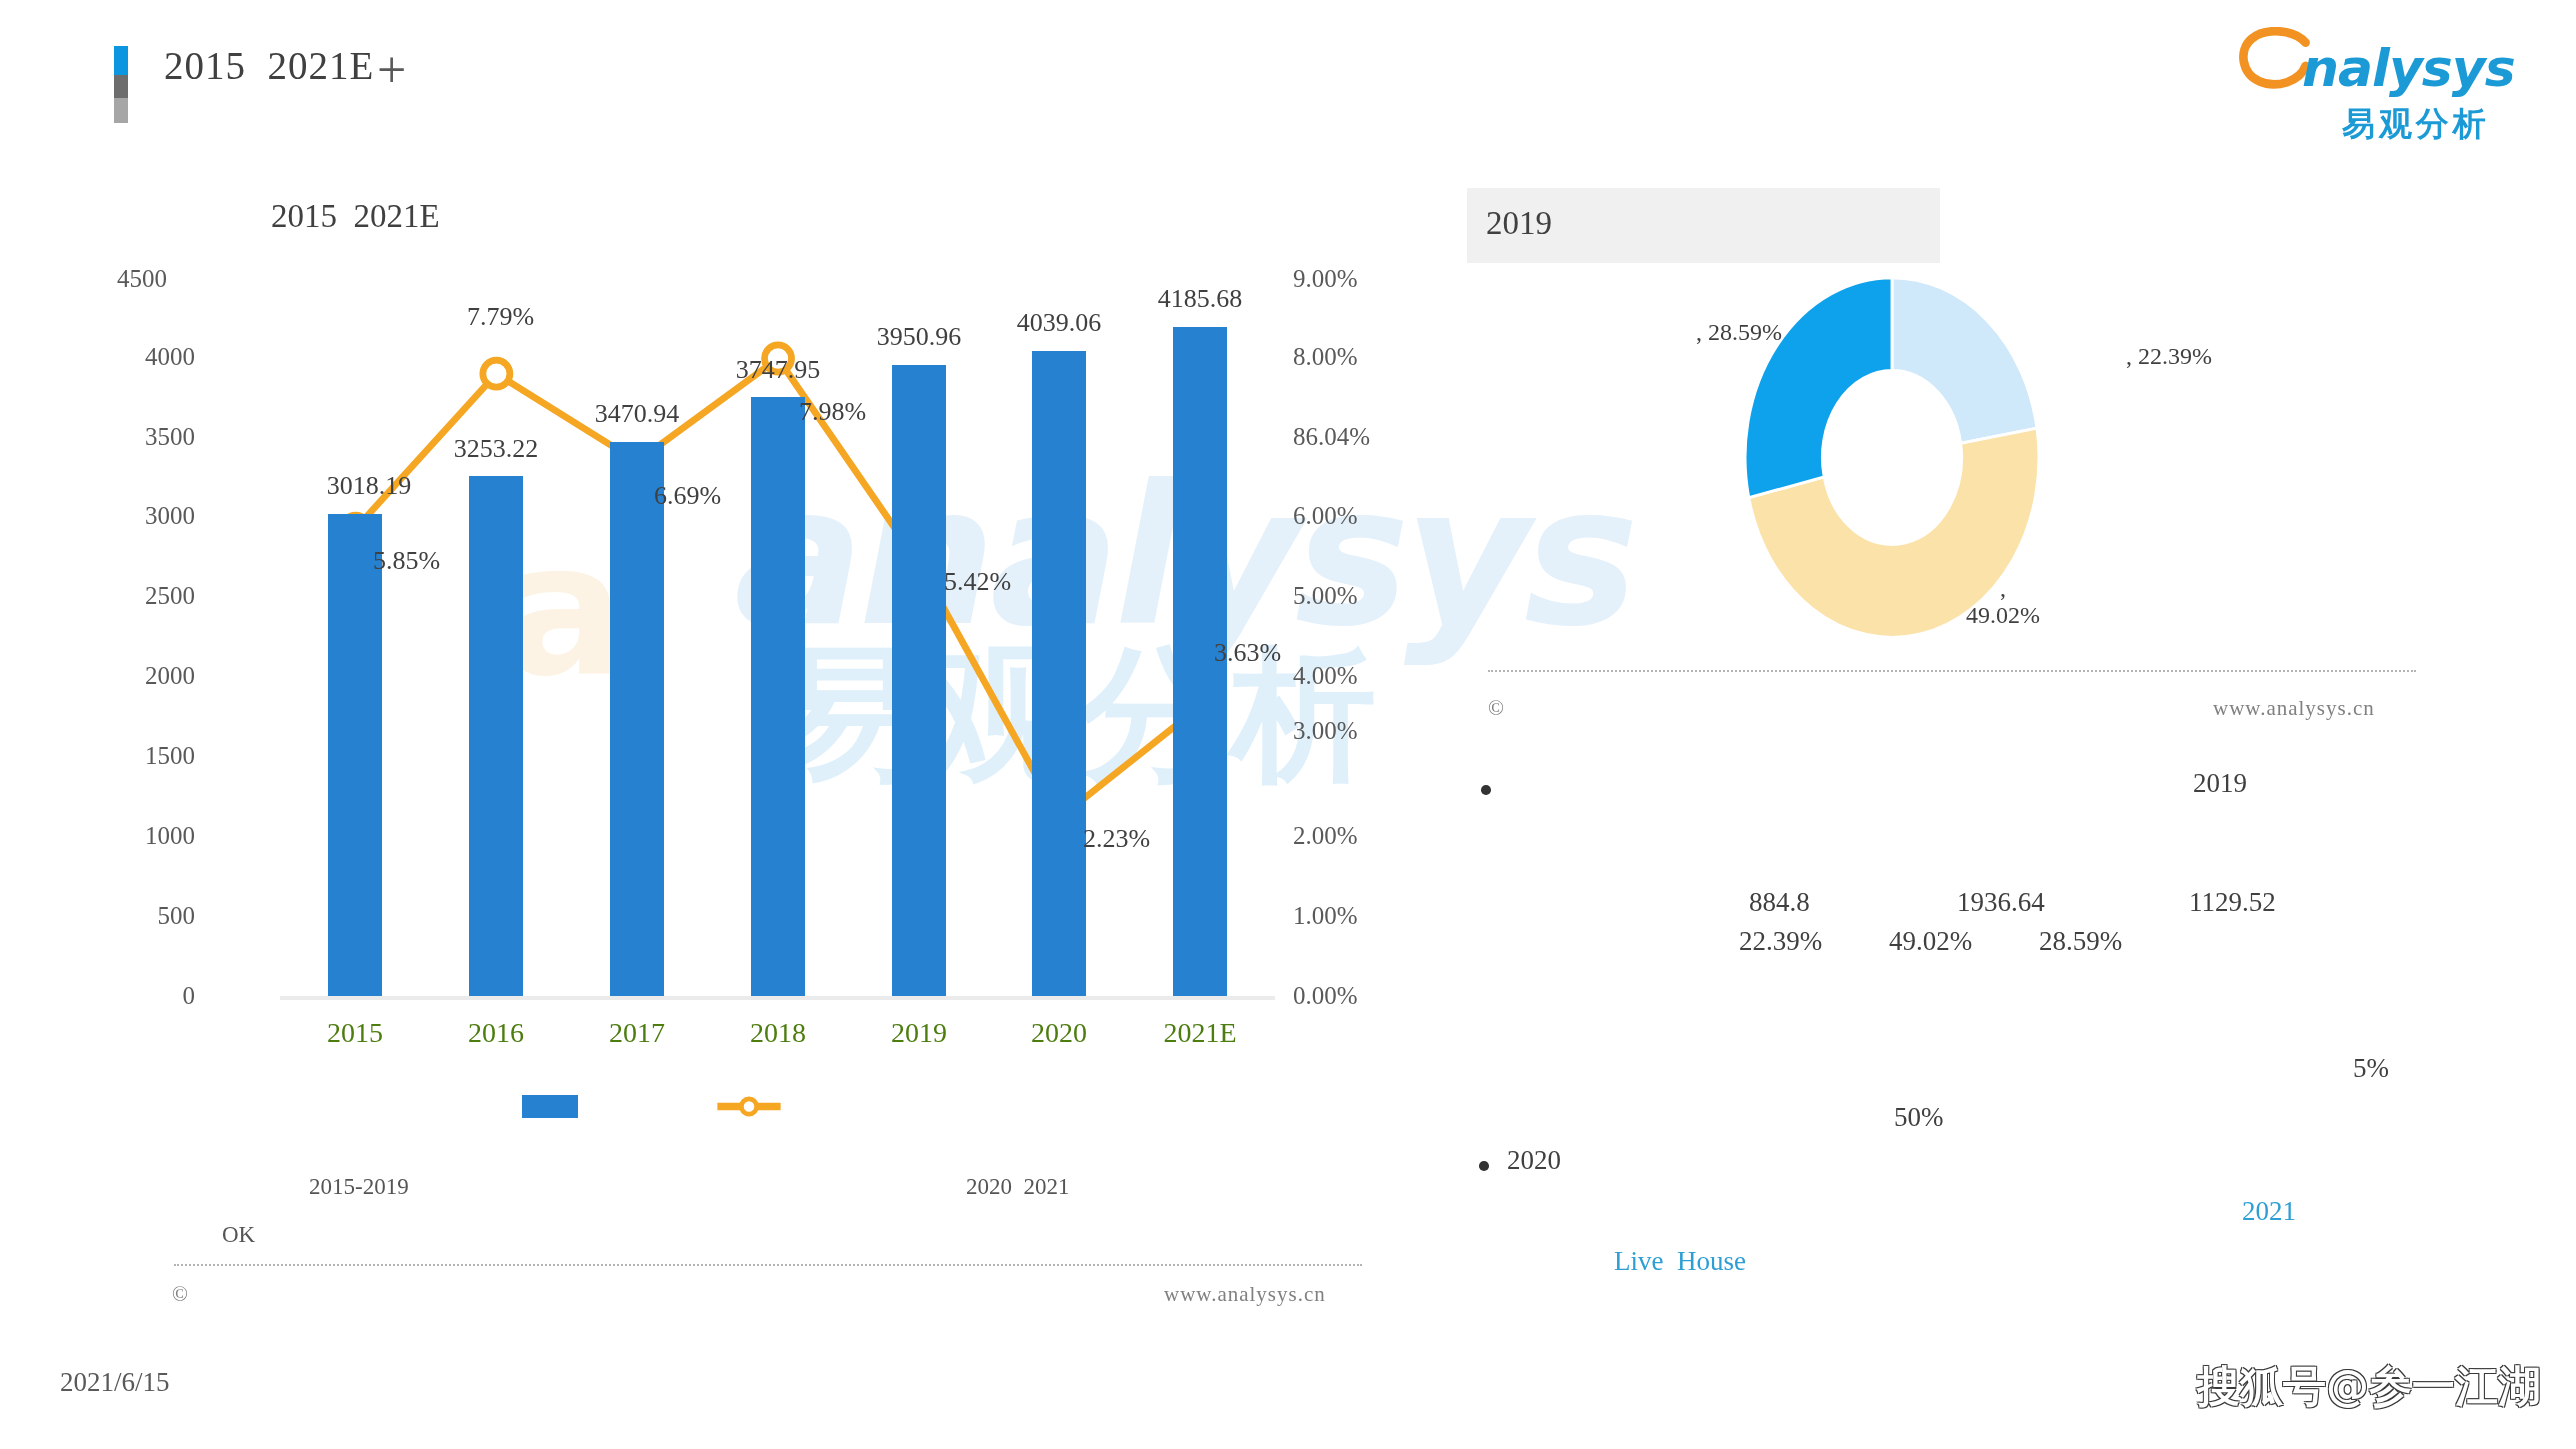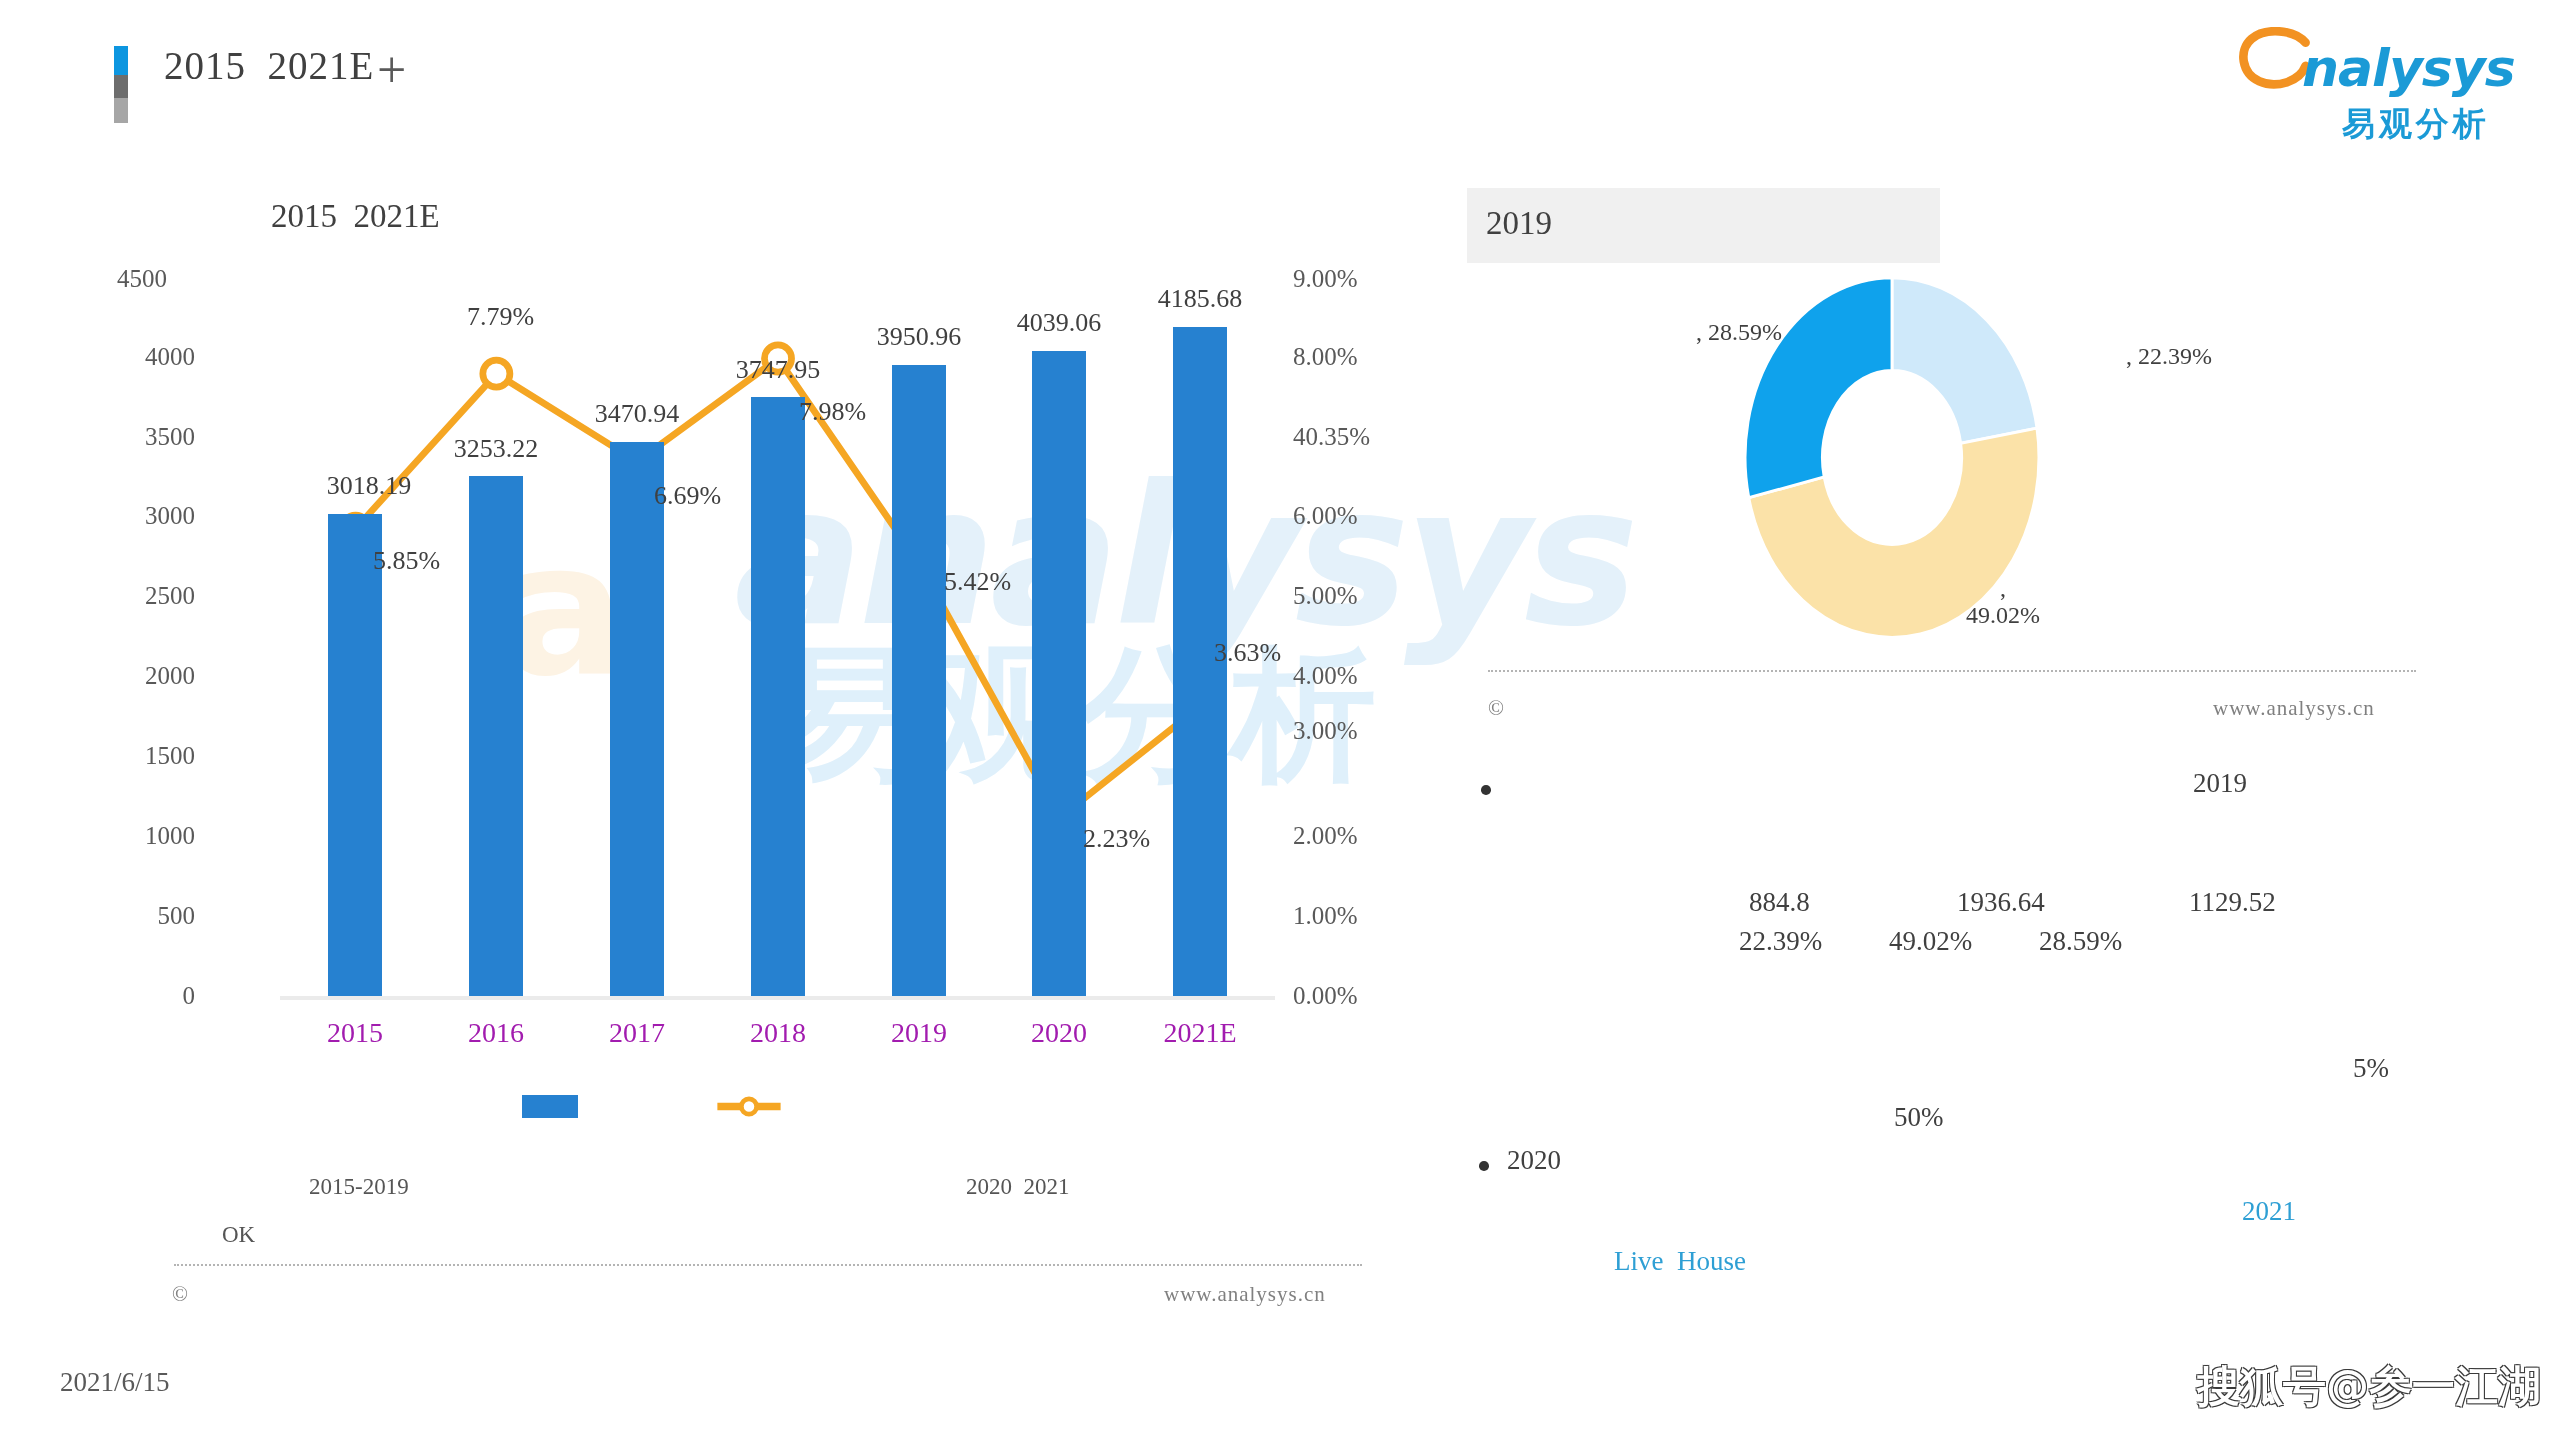--- a/index.html
+++ b/index.html
@@ -32,21 +32,21 @@
 
   
   #left-chart{left:116px;top:271px;width:1285px;height:773px;}
   .ytick{position:absolute;right:1206px;font-size:25px;color:#595959;text-align:right;width:106px;transform:translateY(-50%);}
   .y2tick{position:absolute;left:1177px;font-size:25px;color:#595959;width:126px;transform:translateY(-50%);}
   #plot{position:absolute;left:169px;top:5.8px;width:986px;height:719px;}
   #baseline{position:absolute;left:164px;top:725px;width:995px;height:3.9px;background:#ebebeb;}
   .bar{position:absolute;bottom:0;width:54px;background:#2681d0;}
   .barlabel{position:absolute;font-size:26px;color:#404040;white-space:nowrap;transform:translateX(-50%);}
   .ptlabel{position:absolute;font-size:26px;color:#404040;white-space:nowrap;}
-  .xtick{position:absolute;top:746px;font-size:28px;color:#a21caf;transform:translateX(-50%);}
+  .xtick{position:absolute;top:746px;font-size:28px;color:#4d7c0f;transform:translateX(-50%);}
 
   
   #legend{position:absolute;left:406px;top:816px;width:502px;height:39px;}
   #legend .sw-bar{position:absolute;left:0;top:7.7px;width:56px;height:23px;background:#2681d0;}
   #legend .lb1{position:absolute;left:68px;top:1.9px;font-size:25px;color:#404040;white-space:pre;}
   #legend .sw-line{position:absolute;left:193px;top:7.7px;width:68px;height:23px;}
   #legend .lb2{position:absolute;left:271px;top:1.9px;font-size:25px;color:#404040;white-space:pre;}
 
   
   #left-notes{left:309px;top:1174px;width:870px;font-size:23px;color:#555;}
@@ -123,21 +123,21 @@
       <div class="ytick" style="top: 8px; text-align: center;">4500</div>
     </div>
   <div id="yticks-right">
       <div class="y2tick" style="top: 725px;">0.00%</div>
       <div class="y2tick" style="top: 645px;">1.00%</div>
       <div class="y2tick" style="top: 565px;">2.00%</div>
       <div class="y2tick" style="top: 460px;">3.00%</div>
       <div class="y2tick" style="top: 405px;">4.00%</div>
       <div class="y2tick" style="top: 325px;">5.00%</div>
       <div class="y2tick" style="top: 245px;">6.00%</div>
-      <div class="y2tick" style="top: 166px;">40.35%</div>
+      <div class="y2tick" style="top: 166px;">86.04%</div>
       <div class="y2tick" style="top: 86px;">8.00%</div>
       <div class="y2tick" style="top: 8px;">9.00%</div>
     </div>
   <div id="baseline"></div>
   <div id="plot">
     <svg id="line-svg" width="986" height="719" style="position:absolute;left:0;top:0;overflow:visible" viewBox="0 0 1020 744">
         <polyline points="72.85714285714286,260.4000000000001 218.57142857142858,100.02666666666664 364.28571428571433,190.95999999999992 510,84.31999999999994 655.7142857142858,295.94666666666666 801.4285714285716,559.6533333333333 947.1428571428572,443.92" fill="none" stroke="#f5a623" stroke-width="7" stroke-linejoin="round"></polyline>
         <circle cx="72.85714285714286" cy="260.4000000000001" r="14" fill="#ffffff" stroke="#f5a623" stroke-width="7"></circle>
         <circle cx="218.57142857142858" cy="100.02666666666664" r="14" fill="#ffffff" stroke="#f5a623" stroke-width="7"></circle>
         <circle cx="364.28571428571433" cy="190.95999999999992" r="14" fill="#ffffff" stroke="#f5a623" stroke-width="7"></circle>

